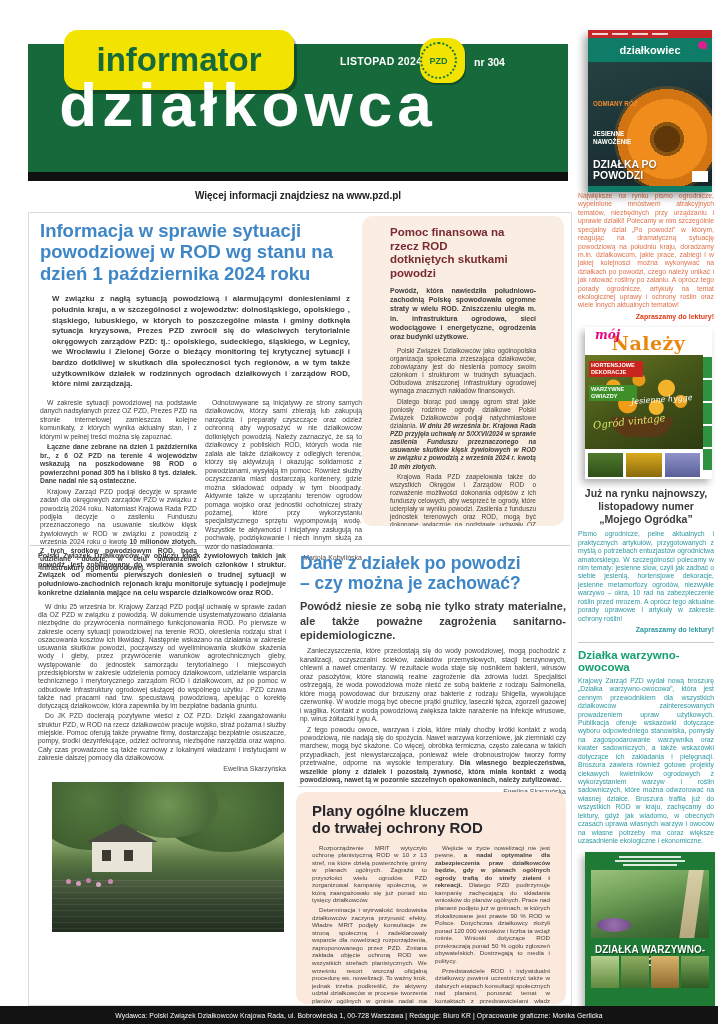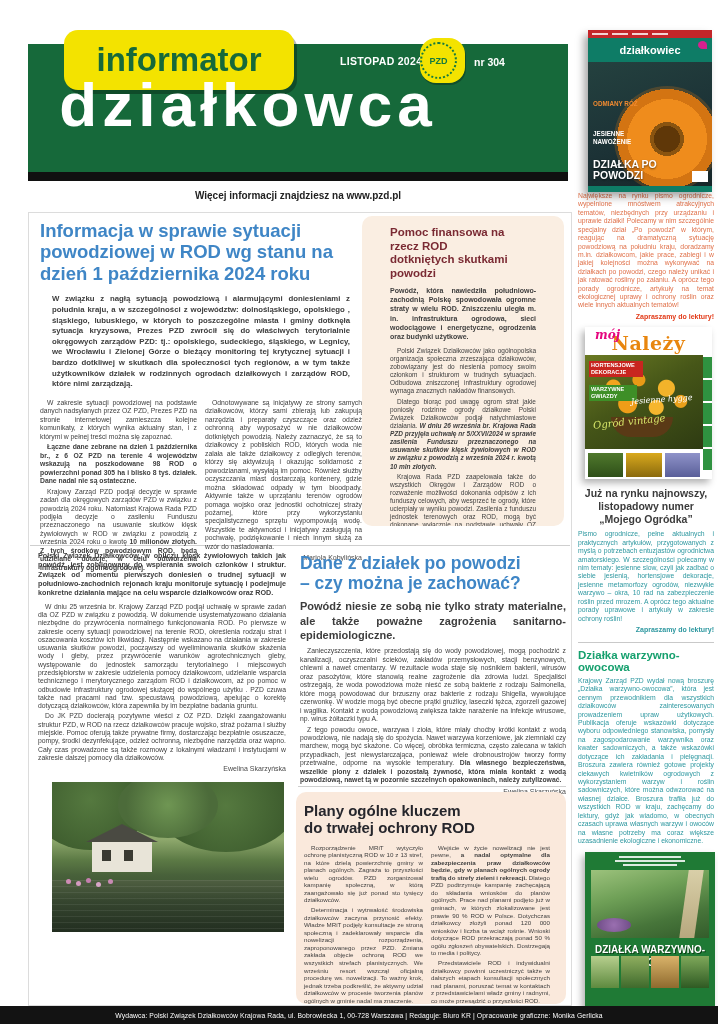--- a/index.html
+++ b/index.html
@@ -44,21 +44,21 @@
   .a3-titlebox{background:var(--green-bg,#e8f4e3);border-radius:12px;padding:6px 8px;margin-bottom:7px;}
   .a3-title{text-align:center;color:var(--title-green,#2f9e53);font-weight:bold;font-size:14px;line-height:1.18;}
   .a3 .lead{font-size:7.2px;line-height:1.3;margin:0 4px 5px;font-weight:bold;text-align:justify;color:#3d3d3d;}
   .a3 .body{font-size:6.8px;line-height:1.22;text-align:justify;margin:0 4px;}
   .a4{position:absolute;left:300px;top:553px;width:266px;}
   .a4 .title{font-size:17.5px;font-weight:bold;color:var(--title-blue,#3f86c6);line-height:1.15;margin-bottom:6px;}
   .a4 .title span{display:block;}
   .a4 .lead{font-size:11px;line-height:1.3;margin-bottom:5px;font-weight:bold;text-align:justify;color:#3d3d3d;}
   .a4 .body{font-size:6.8px;line-height:1.25;text-align:justify;}
   .a5{position:absolute;left:296px;top:792px;width:270px;height:212px;background:var(--peach-bg2,#fae9dc);
-      border-radius:10px;padding:10px 8px;box-sizing:border-box;overflow:hidden;}
+      border-radius:10px;padding:10px 16px;box-sizing:border-box;overflow:hidden;}
   .a5 .title{font-size:15px;font-weight:bold;color:#26262c;line-height:1.15;margin-bottom:7px;}
   .a5 .title span{display:block;}
   .a5 .cols{display:flex;gap:8px;}
   .a5 .col{width:119px;font-size:6.2px;line-height:1.22;text-align:justify;}
   
   .flood-photo{position:relative;width:232px;height:150px;margin:8px 0 0 18px;overflow:hidden;
      background:linear-gradient(180deg,#c9d6ae 0,#9cb87e 12%,#7aa45f 26%,#8fa96d 38%,#5c7a45 52%,#48613a 62%,#3c5233 75%,#2c3d28 100%);}
   .fp-tree{position:absolute;border-radius:50%;background:radial-gradient(circle,#55793f,#3f5e2f 70%);}
   .fp-t1{left:-22px;top:-32px;width:120px;height:100px;}
   .fp-t2{right:-12px;top:-22px;width:140px;height:92px;}

